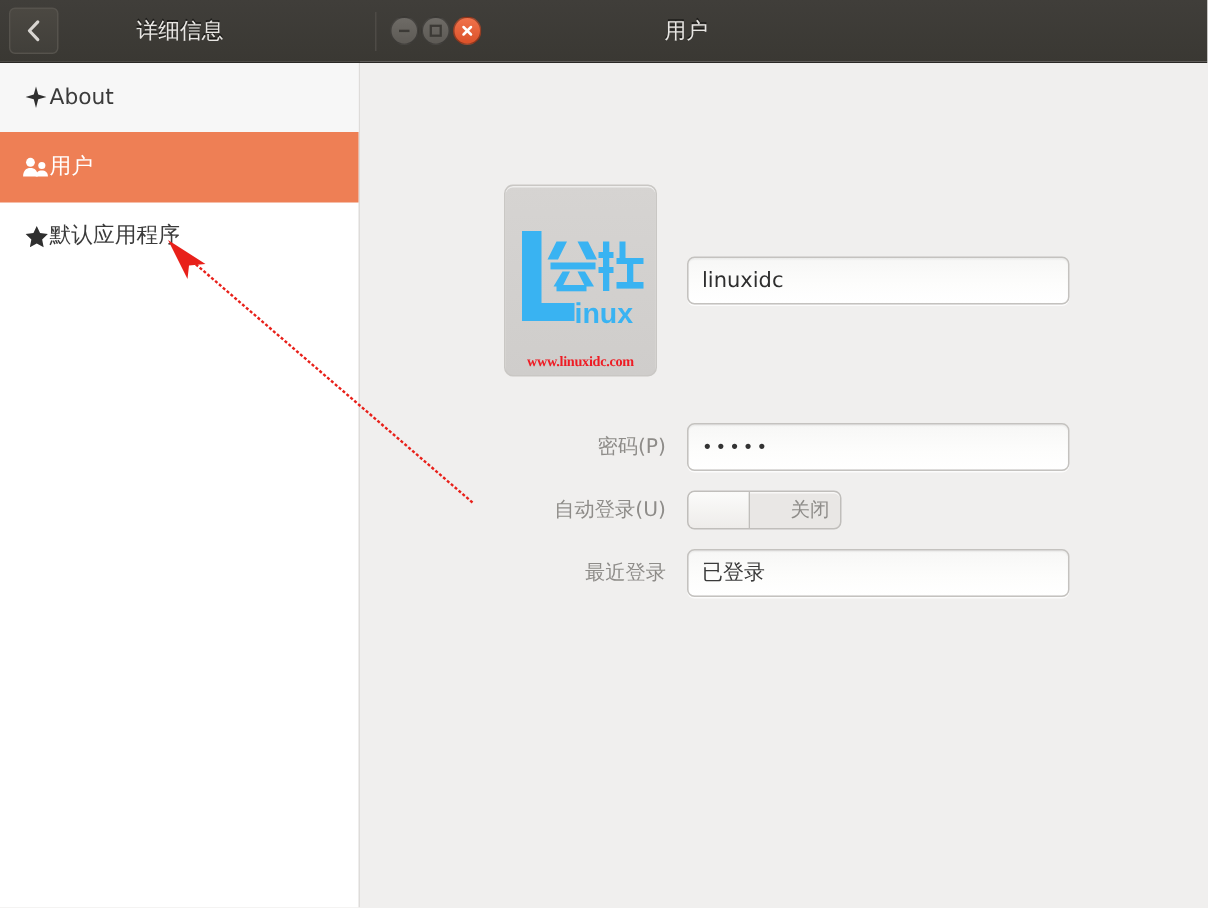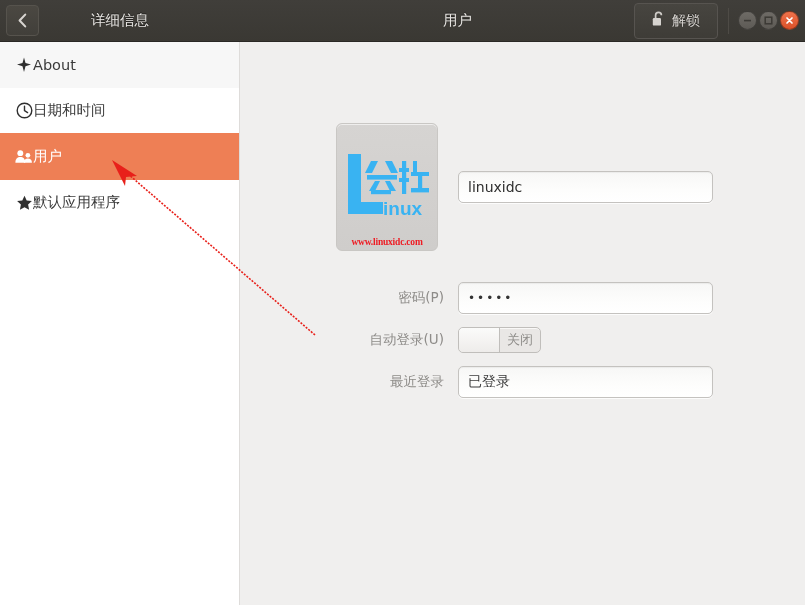--- a/index.html
+++ b/index.html
@@ -245,20 +245,21 @@
     justify-self: start;
     display: flex;
     align-items: stretch;
     height: 26px;
     border: 1px solid #c0bebb;
     border-radius: 5px;
     overflow: hidden;
     background: #e9e7e5;
     cursor: pointer;
     box-shadow: 0 1px 0 rgba(255,255,255,.7) inset;
+    gap: 20px;
   }
   .toggle-knob {
     width: 41px;
     background: linear-gradient(to bottom, #fbfbfa 0%, #eeecea 100%);
     border-right: 1px solid #c0bebb;
     border-radius: 4px 0 0 4px;
   }
   .toggle-text {
     display: flex;
     align-items: center;
@@ -312,29 +313,20 @@
             <path d="M8.2 1.6 L2.6 7.5 L8.2 13.4" fill="none" stroke="#d8d5d1" stroke-width="2.1" stroke-linecap="round" stroke-linejoin="round"></path>
           </svg>
         </span>
       </div>
       <div class="tb-left-title">详细信息</div>
     </div>
 
     <div class="tb-right">
       <div class="tb-right-title">用户</div>
 
-      <div class="unlock-btn">
-        <span>
-          <svg width="13" height="16" viewBox="0 0 13 16" aria-hidden="true">
-            <path d="M3.6 7 V4.3 a2.9 2.9 0 0 1 5.8 0" fill="none" stroke="#cfccc8" stroke-width="1.7"></path>
-            <rect x="0.8" y="7" width="8.2" height="7.6" rx="1.2" fill="#d6d3cf"></rect>
-          </svg>
-        </span>
-        <span>解锁</span>
-      </div>
 
       <div class="wincontrols">
         <div class="wc wc-min">
           <span class="wc-glyph">
             <svg width="11" height="11" viewBox="0 0 11 11" aria-hidden="true">
               <rect x="2" y="4.8" width="7" height="1.6" fill="#3c3a36"></rect>
             </svg>
           </span>
         </div>
         <div class="wc wc-max">
@@ -361,29 +353,20 @@
 
       <div class="nav-item first">
         <span class="nav-icon">
           <svg width="16" height="16" viewBox="0 0 16 16" aria-hidden="true">
             <path d="M8 0.6 L9.5 6 L15 7.6 L9.5 9.2 L8 15 L6.5 9.2 L1 7.6 L6.5 6 Z" fill="#2f2f2f"></path>
           </svg>
         </span>
         <span class="nav-label">About</span>
       </div>
 
-      <div class="nav-item">
-        <span class="nav-icon">
-          <svg width="17" height="17" viewBox="0 0 17 17" aria-hidden="true">
-            <circle cx="8.5" cy="8.5" r="7.3" fill="none" stroke="#2f2f2f" stroke-width="1.4"></circle>
-            <path d="M8.5 4.3 V8.6 L11.6 10.6" fill="none" stroke="#2f2f2f" stroke-width="1.4" stroke-linecap="round"></path>
-          </svg>
-        </span>
-        <span class="nav-label">日期和时间</span>
-      </div>
 
       <div class="nav-item selected">
         <span class="nav-icon">
           <svg width="19" height="15" viewBox="0 0 19 15" aria-hidden="true">
             <circle cx="5.6" cy="4" r="3.1" fill="#ffffff"></circle>
             <path d="M0.4 14 C0.4 9.8 2.7 8 5.6 8 C8.5 8 10.8 9.8 10.8 14 Z" fill="#ffffff"></path>
             <circle cx="13.6" cy="6.3" r="2.5" fill="#ffffff"></circle>
             <path d="M9.3 14 C9.3 10.9 11.2 9.7 13.6 9.7 C16 9.7 17.9 10.9 17.9 14 Z" fill="#ffffff"></path>
           </svg>
         </span>

